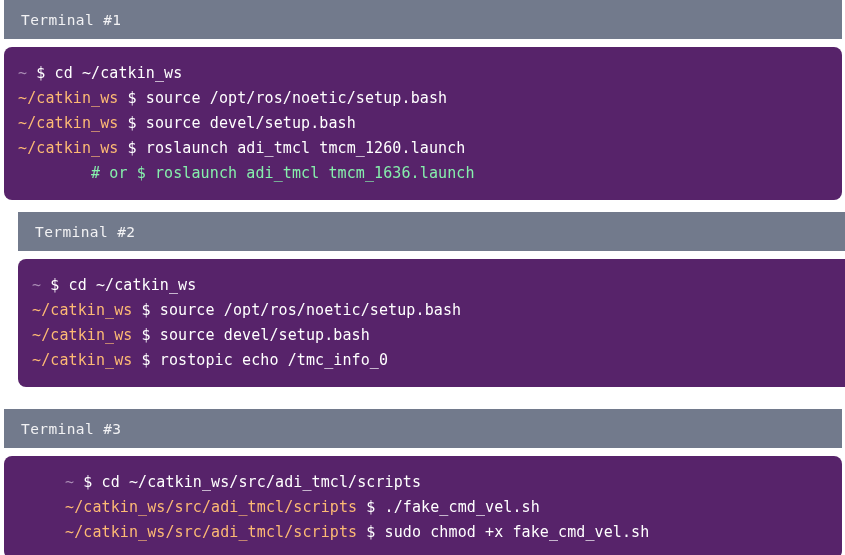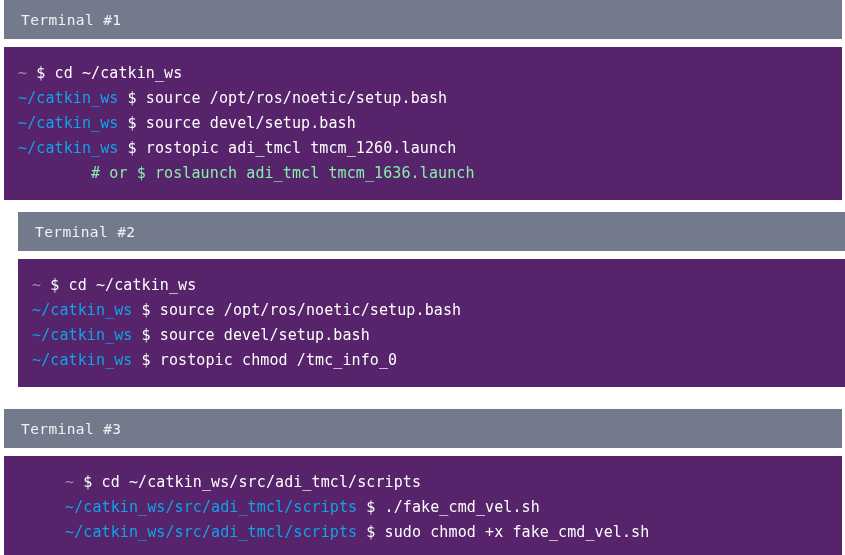--- a/index.html
+++ b/index.html
@@ -42,41 +42,42 @@
     font-size: 14.5px;
     font-family: "DejaVu Sans Mono", "Liberation Mono", monospace;
     letter-spacing: 0.4px;
     white-space: pre;
   }
 
   .terminal-body {
     background: #57236a;
     box-sizing: border-box;
     padding: 14px 0 14px 0;
+    border-radius: 8px;
   }
 
   .gap {
     height: 8px;
     background: #ffffff;
   }
 
   .term-line {
     font-size: 15px;
     line-height: 25px;
     white-space: pre;
     padding-left: 14px;
     font-family: "DejaVu Sans Mono", "Liberation Mono", monospace;
     letter-spacing: 0.1px;
   }
 
   .seg-prompt-home {
     color: #a98bb4;
   }
   .seg-prompt-path {
-    color: #0ea5e9;
+    color: #fdba74;
   }
   .seg-cmd {
     color: #ffffff;
   }
   .seg-comment {
     color: #86efac;
   }
 </style>
 </head>
 <body>
@@ -85,34 +86,34 @@
   <div id="terminals-root">
       <div class="terminal-block" style="top: 0px;">
         <div class="terminal-header">
           <span class="terminal-header-label">Terminal #1</span>
         </div>
         <div class="gap"></div>
         <div class="terminal-body" style="height: 153px;">
           <div class="term-line"><span class="seg-prompt-home">~ </span><span class="seg-cmd">$ cd ~/catkin_ws</span></div>
           <div class="term-line"><span class="seg-prompt-path">~/catkin_ws </span><span class="seg-cmd">$ source /opt/ros/noetic/setup.bash</span></div>
           <div class="term-line"><span class="seg-prompt-path">~/catkin_ws </span><span class="seg-cmd">$ source devel/setup.bash</span></div>
-          <div class="term-line"><span class="seg-prompt-path">~/catkin_ws </span><span class="seg-cmd">$ rostopic adi_tmcl tmcm_1260.launch</span></div>
+          <div class="term-line"><span class="seg-prompt-path">~/catkin_ws </span><span class="seg-cmd">$ roslaunch adi_tmcl tmcm_1260.launch</span></div>
           <div class="term-line"><span class="seg-comment">        # or $ roslaunch adi_tmcl tmcm_1636.launch</span></div>
         </div>
       </div>
       <div class="terminal-block" style="top: 212px; margin-left: 14px;">
         <div class="terminal-header">
           <span class="terminal-header-label">Terminal #2</span>
         </div>
         <div class="gap"></div>
         <div class="terminal-body" style="height: 128px;">
           <div class="term-line"><span class="seg-prompt-home">~ </span><span class="seg-cmd">$ cd ~/catkin_ws</span></div>
           <div class="term-line"><span class="seg-prompt-path">~/catkin_ws </span><span class="seg-cmd">$ source /opt/ros/noetic/setup.bash</span></div>
           <div class="term-line"><span class="seg-prompt-path">~/catkin_ws </span><span class="seg-cmd">$ source devel/setup.bash</span></div>
-          <div class="term-line"><span class="seg-prompt-path">~/catkin_ws </span><span class="seg-cmd">$ rostopic chmod /tmc_info_0</span></div>
+          <div class="term-line"><span class="seg-prompt-path">~/catkin_ws </span><span class="seg-cmd">$ rostopic echo /tmc_info_0</span></div>
         </div>
       </div>
       <div class="terminal-block" style="top: 403px; margin-top: 6px;">
         <div class="terminal-header">
           <span class="terminal-header-label">Terminal #3</span>
         </div>
         <div class="gap"></div>
         <div class="terminal-body" style="height: 103px; padding-left: 47px;">
           <div class="term-line"><span class="seg-prompt-home">~ </span><span class="seg-cmd">$ cd ~/catkin_ws/src/adi_tmcl/scripts</span></div>
           <div class="term-line"><span class="seg-prompt-path">~/catkin_ws/src/adi_tmcl/scripts </span><span class="seg-cmd">$ ./fake_cmd_vel.sh</span></div>

